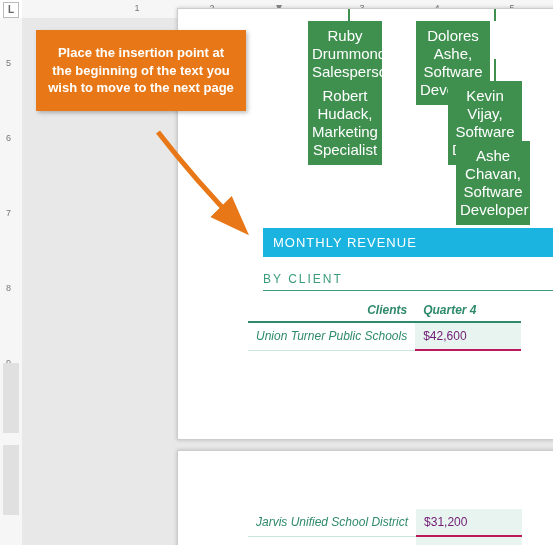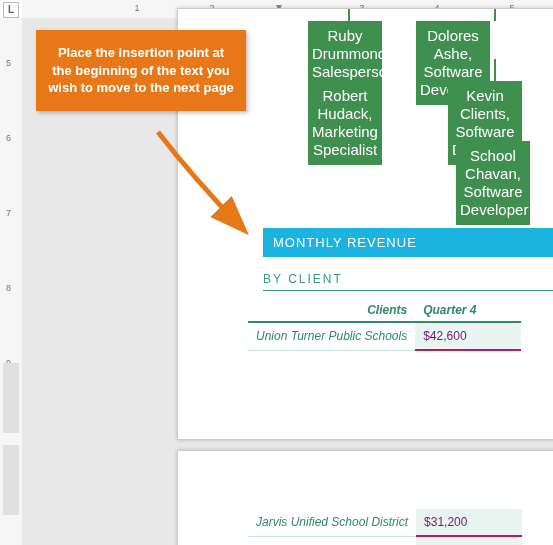--- a/index.html
+++ b/index.html
@@ -63,24 +63,24 @@
     <div class="org-line" style="left:316px;top:50px;width:2px;height:22px"></div>
     <div class="org-line" style="left:316px;top:110px;width:2px;height:22px"></div>
 
     <div class="org-row" style="left:130px;top:12px">
       <div class="org-box"><span>Ruby Drummond,</span><br><span>Salesperson</span></div>
       <div class="org-box" style="margin-left:22px"><span>Dolores Ashe,</span><br><span>Software Developer</span></div>
 
     </div>
     <div class="org-row" style="left:130px;top:72px">
       <div class="org-box"><span>Robert Hudack,</span><br><span>Marketing Specialist</span></div>
-      <div class="org-box" style="margin-left:54px"><span>Kevin Clients,</span><br><span>Software Developer</span></div>
+      <div class="org-box" style="margin-left:54px"><span>Kevin Vijay,</span><br><span>Software Developer</span></div>
     </div>
     <div class="org-row" style="left:278px;top:132px">
-      <div class="org-box"><span>School Chavan,</span><br><span>Software Developer</span></div>
+      <div class="org-box"><span>Ashe Chavan,</span><br><span>Software Developer</span></div>
     </div>
 
     <div class="cursor-mark" style="left:88px;top:224px"></div>
     <div class="heading-bar" style="top:219px">MONTHLY REVENUE</div>
     <div class="subhead" style="top:263px">BY CLIENT</div>
     <div class="subhead-line" style="top:281px"></div>
 
     <table class="tbl" style="top:290px">
       <tbody>
           <tr>

